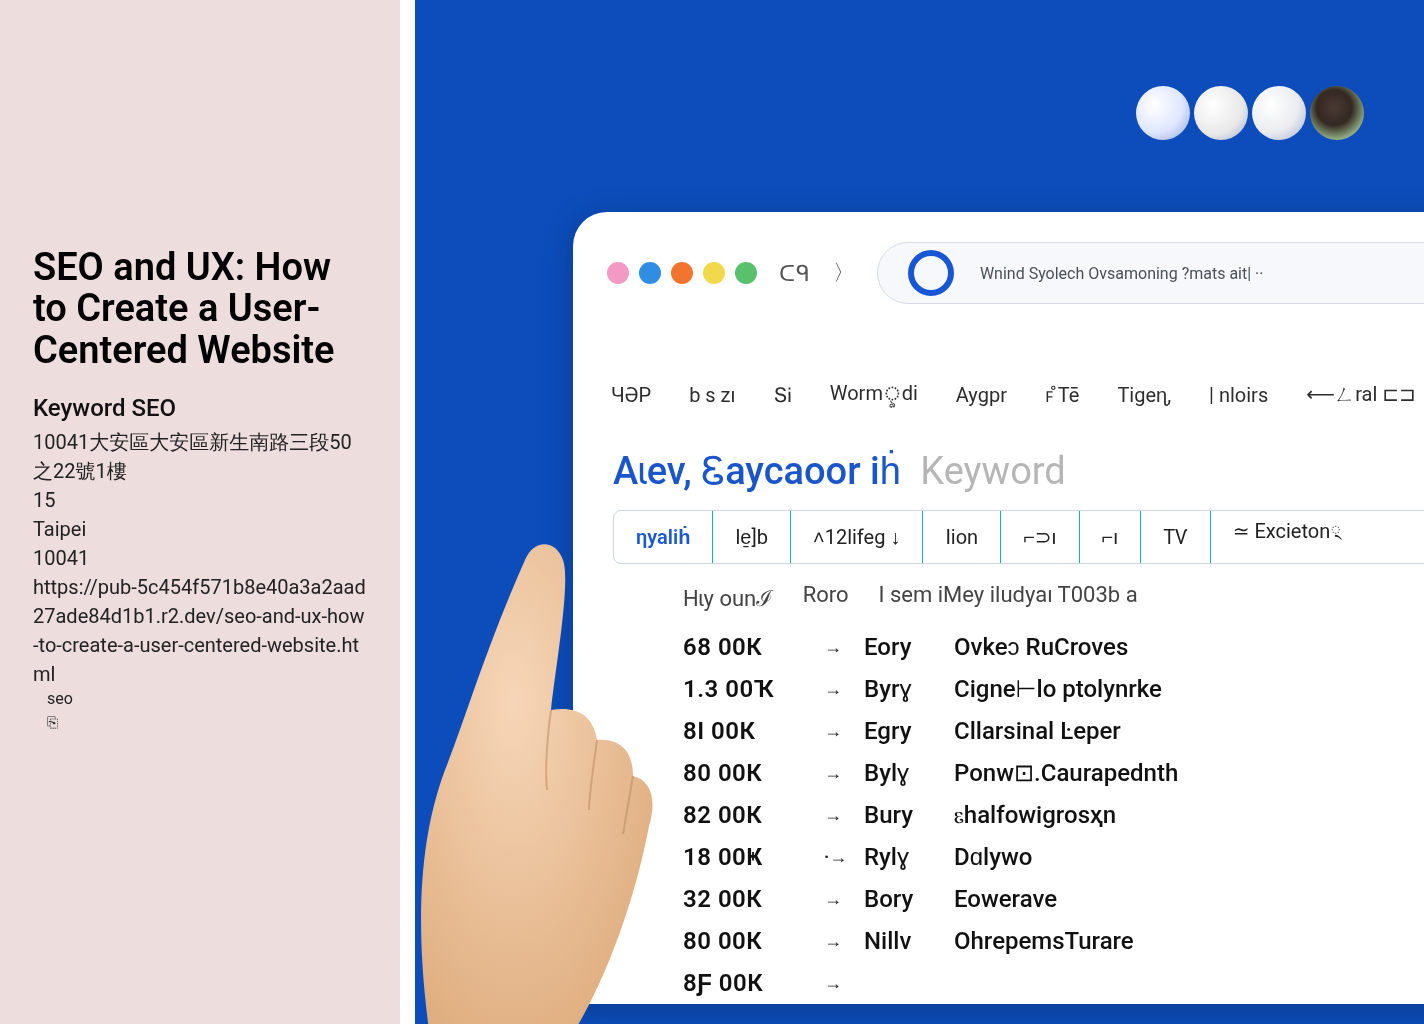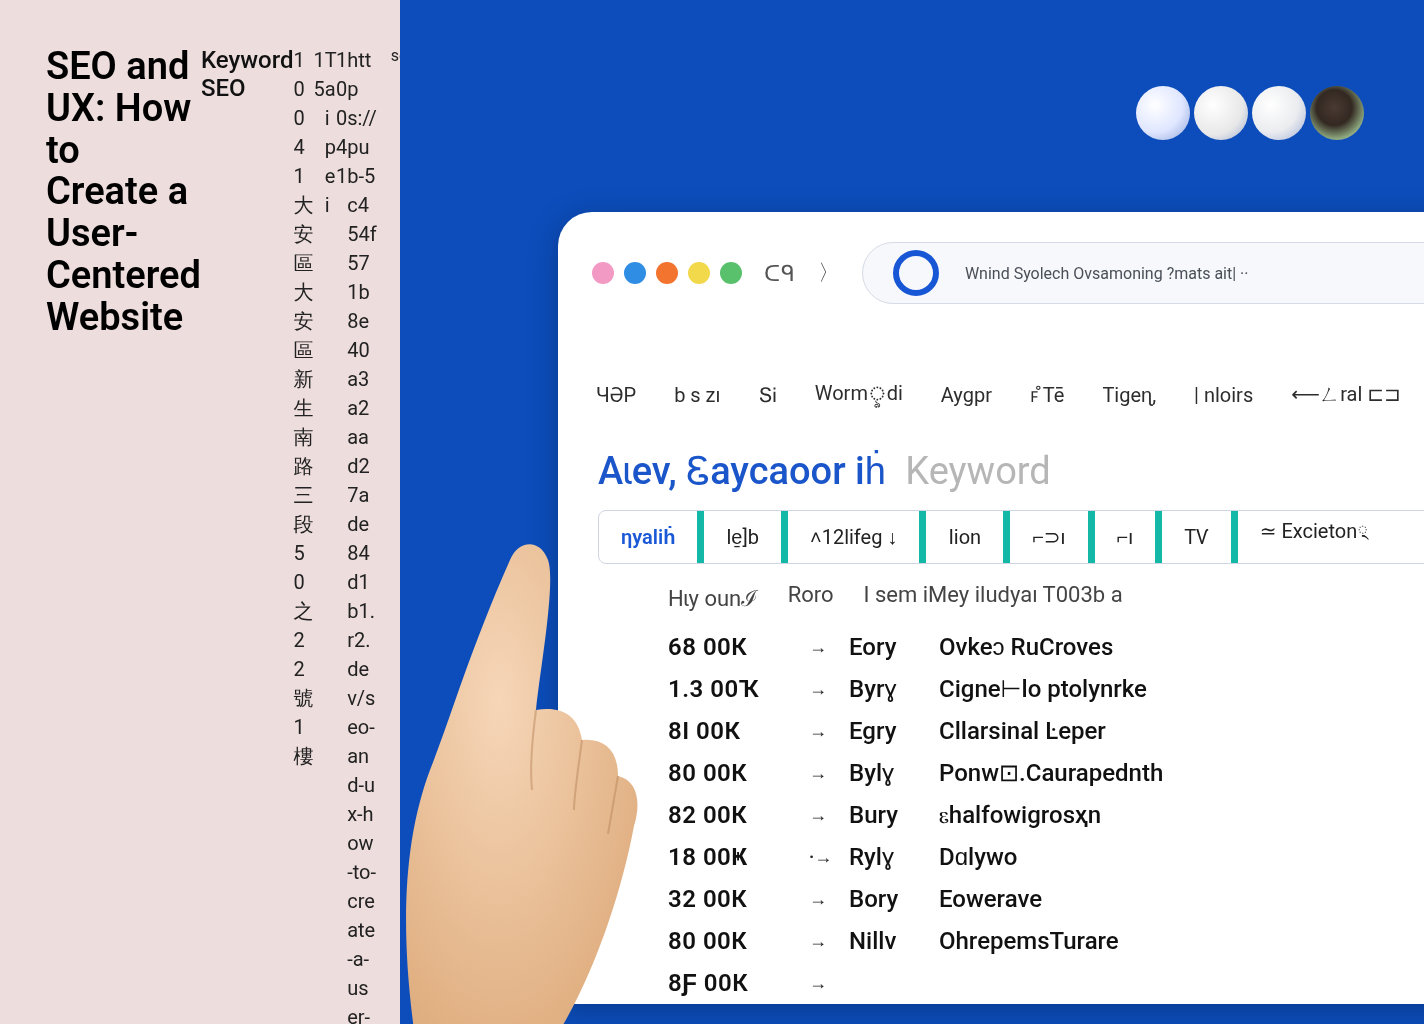--- a/index.html
+++ b/index.html
@@ -15,39 +15,39 @@
     display: flex;
     width: 1424px;
     height: 1024px;
   }
   
   .sidebar {
     width: 400px;
     height: 1024px;
     background: #EDDDDD;
     box-sizing: border-box;
-    padding: 46px;
-    display: flex;
-    flex-direction: row;
+    padding: 33px;
+    display: flex;
+    flex-direction: column;
   }
   .sidebar-spacer {
     flex: 1 1 auto;
   }
   .sb-title {
     font-size: 38px;
     font-weight: 600;
     line-height: 1.1;
     color: #000;
     margin: 0 0 10px 0;
   }
   .sb-sub {
     font-size: 24px;
     font-weight: 500;
     color: #111;
-    margin: 0 0 6px 0;
+    margin: 12px 0 6px 0;
   }
   .sb-meta {
     font-size: 20px;
     color: #222;
     line-height: 1.45;
     word-break: break-all;
   }
   .sb-tag {
     font-size: 16px;
     color: #222;
@@ -58,20 +58,21 @@
     font-size: 14px;
     padding-left: 14px;
     color: #222;
   }
   
   .right {
     flex: 1;
     background: #0C4DBB;
     position: relative;
     overflow: hidden;
+    margin-left: 15px;
   }
   
   .logo-cluster {
     position: absolute;
     top: 86px;
     right: 60px;
     display: flex;
     gap: 4px;
   }
   .logo-blob {
@@ -180,21 +181,21 @@
     height: 52px;
     overflow: hidden;
   }
   .fcell {
     display:flex;
     align-items:center;
     justify-content:center;
     padding: 0 22px;
     font-size: 20px;
     color:#222;
-    border-right: 7px solid #14b8a6;
+    border-right: 1px solid #14b8a6;
     white-space: nowrap;
   }
   .fcell:last-child { border-right:none; }
   .fblue { color:#1b58d6; font-weight:600; }
   
   .subline {
     padding: 18px 0 14px 110px;
     font-size: 22px;
     color:#444;
     display: flex;

